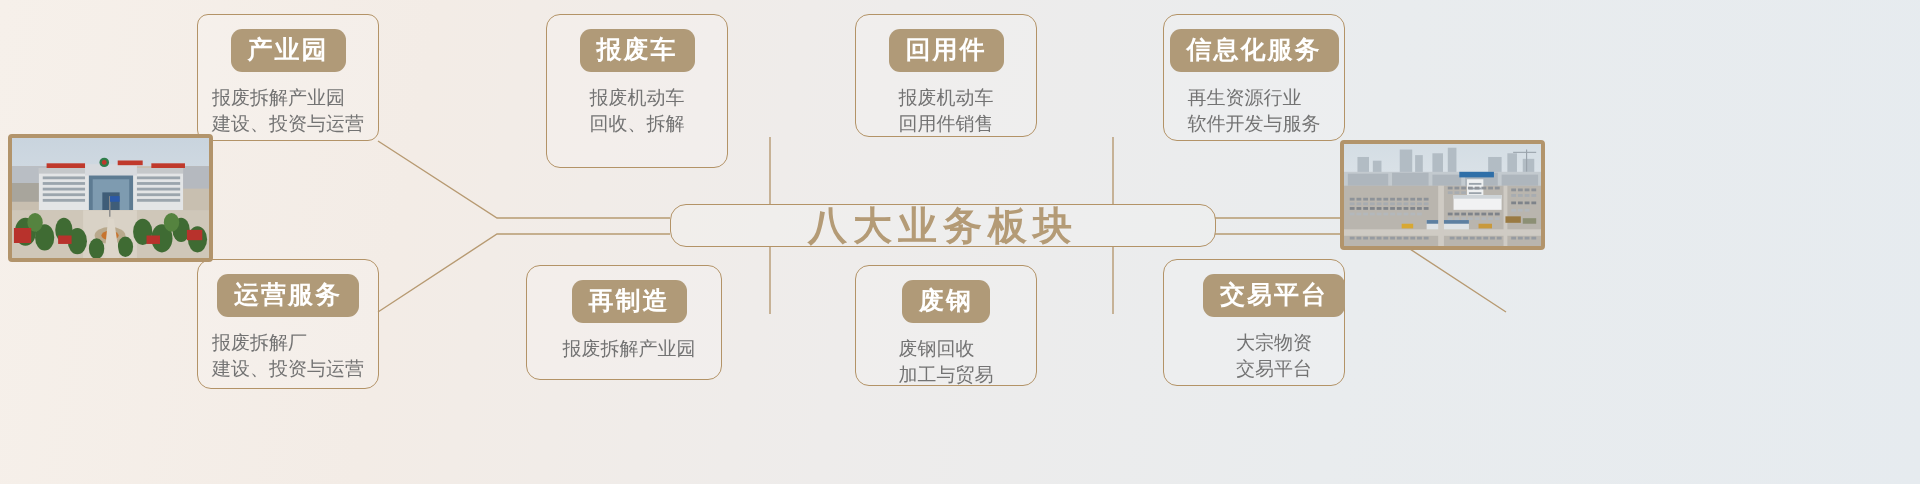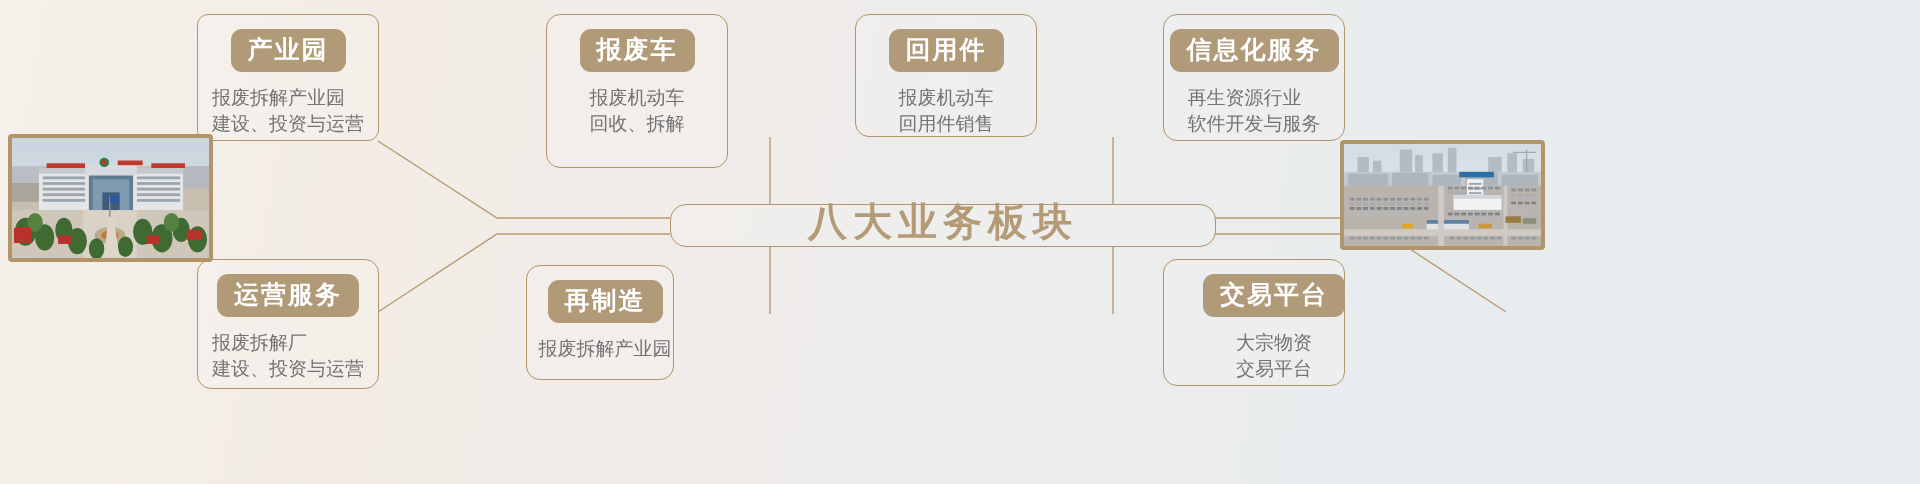--- a/index.html
+++ b/index.html
@@ -44,21 +44,21 @@
     margin-top:13px;
   }
 
   
   #center{
     position:absolute;
     box-sizing:border-box;
     border:1.7px solid #b39367;
     border-radius:16px;
     background:rgba(255,255,255,0.10);
-    display:flex;align-items:center;justify-content:center;font-family:Liberation Mono, monospace;
+    display:flex;align-items:center;justify-content:center;
   }
   #center .ctext{
     color:#b49b76;
     font-size:39px;
     font-weight:bold;
     letter-spacing:6px;
     line-height:1;
   }
 
   
@@ -123,25 +123,30 @@
     <span class="desc">再生资源行业
 软件开发与服务</span>
   </div>
 
   <div class="node" style="left:197px;top:259px;width:182px;height:130px;">
     <span class="badge">运营服务</span>
     <span class="desc">报废拆解厂
 建设、投资与运营</span>
   </div>
 
-  <div class="node" style="left:526px;top:265px;width:148px;height:115px;padding-left:10px;">
+  <div class="node" style="left:526px;top:265px;width:196px;height:115px;padding-left:10px;">
     <span class="badge">再制造</span>
     <span class="desc">报废拆解产业园</span>
   </div>
 
+  <div class="node" style="left:855px;top:265px;width:182px;height:121px;">
+    <span class="badge">废钢</span>
+    <span class="desc">废钢回收
+加工与贸易</span>
+  </div>
 
   <div class="node" style="left:1163px;top:259px;width:182px;height:127px;padding-left:40px;">
     <span class="badge">交易平台</span>
     <span class="desc">大宗物资
 交易平台</span>
   </div>
 
   <div class="photo" style="left:8px;top:134px;width:205px;height:128px;">
     <svg viewBox="0 0 205 128" preserveAspectRatio="none">
       <defs>

